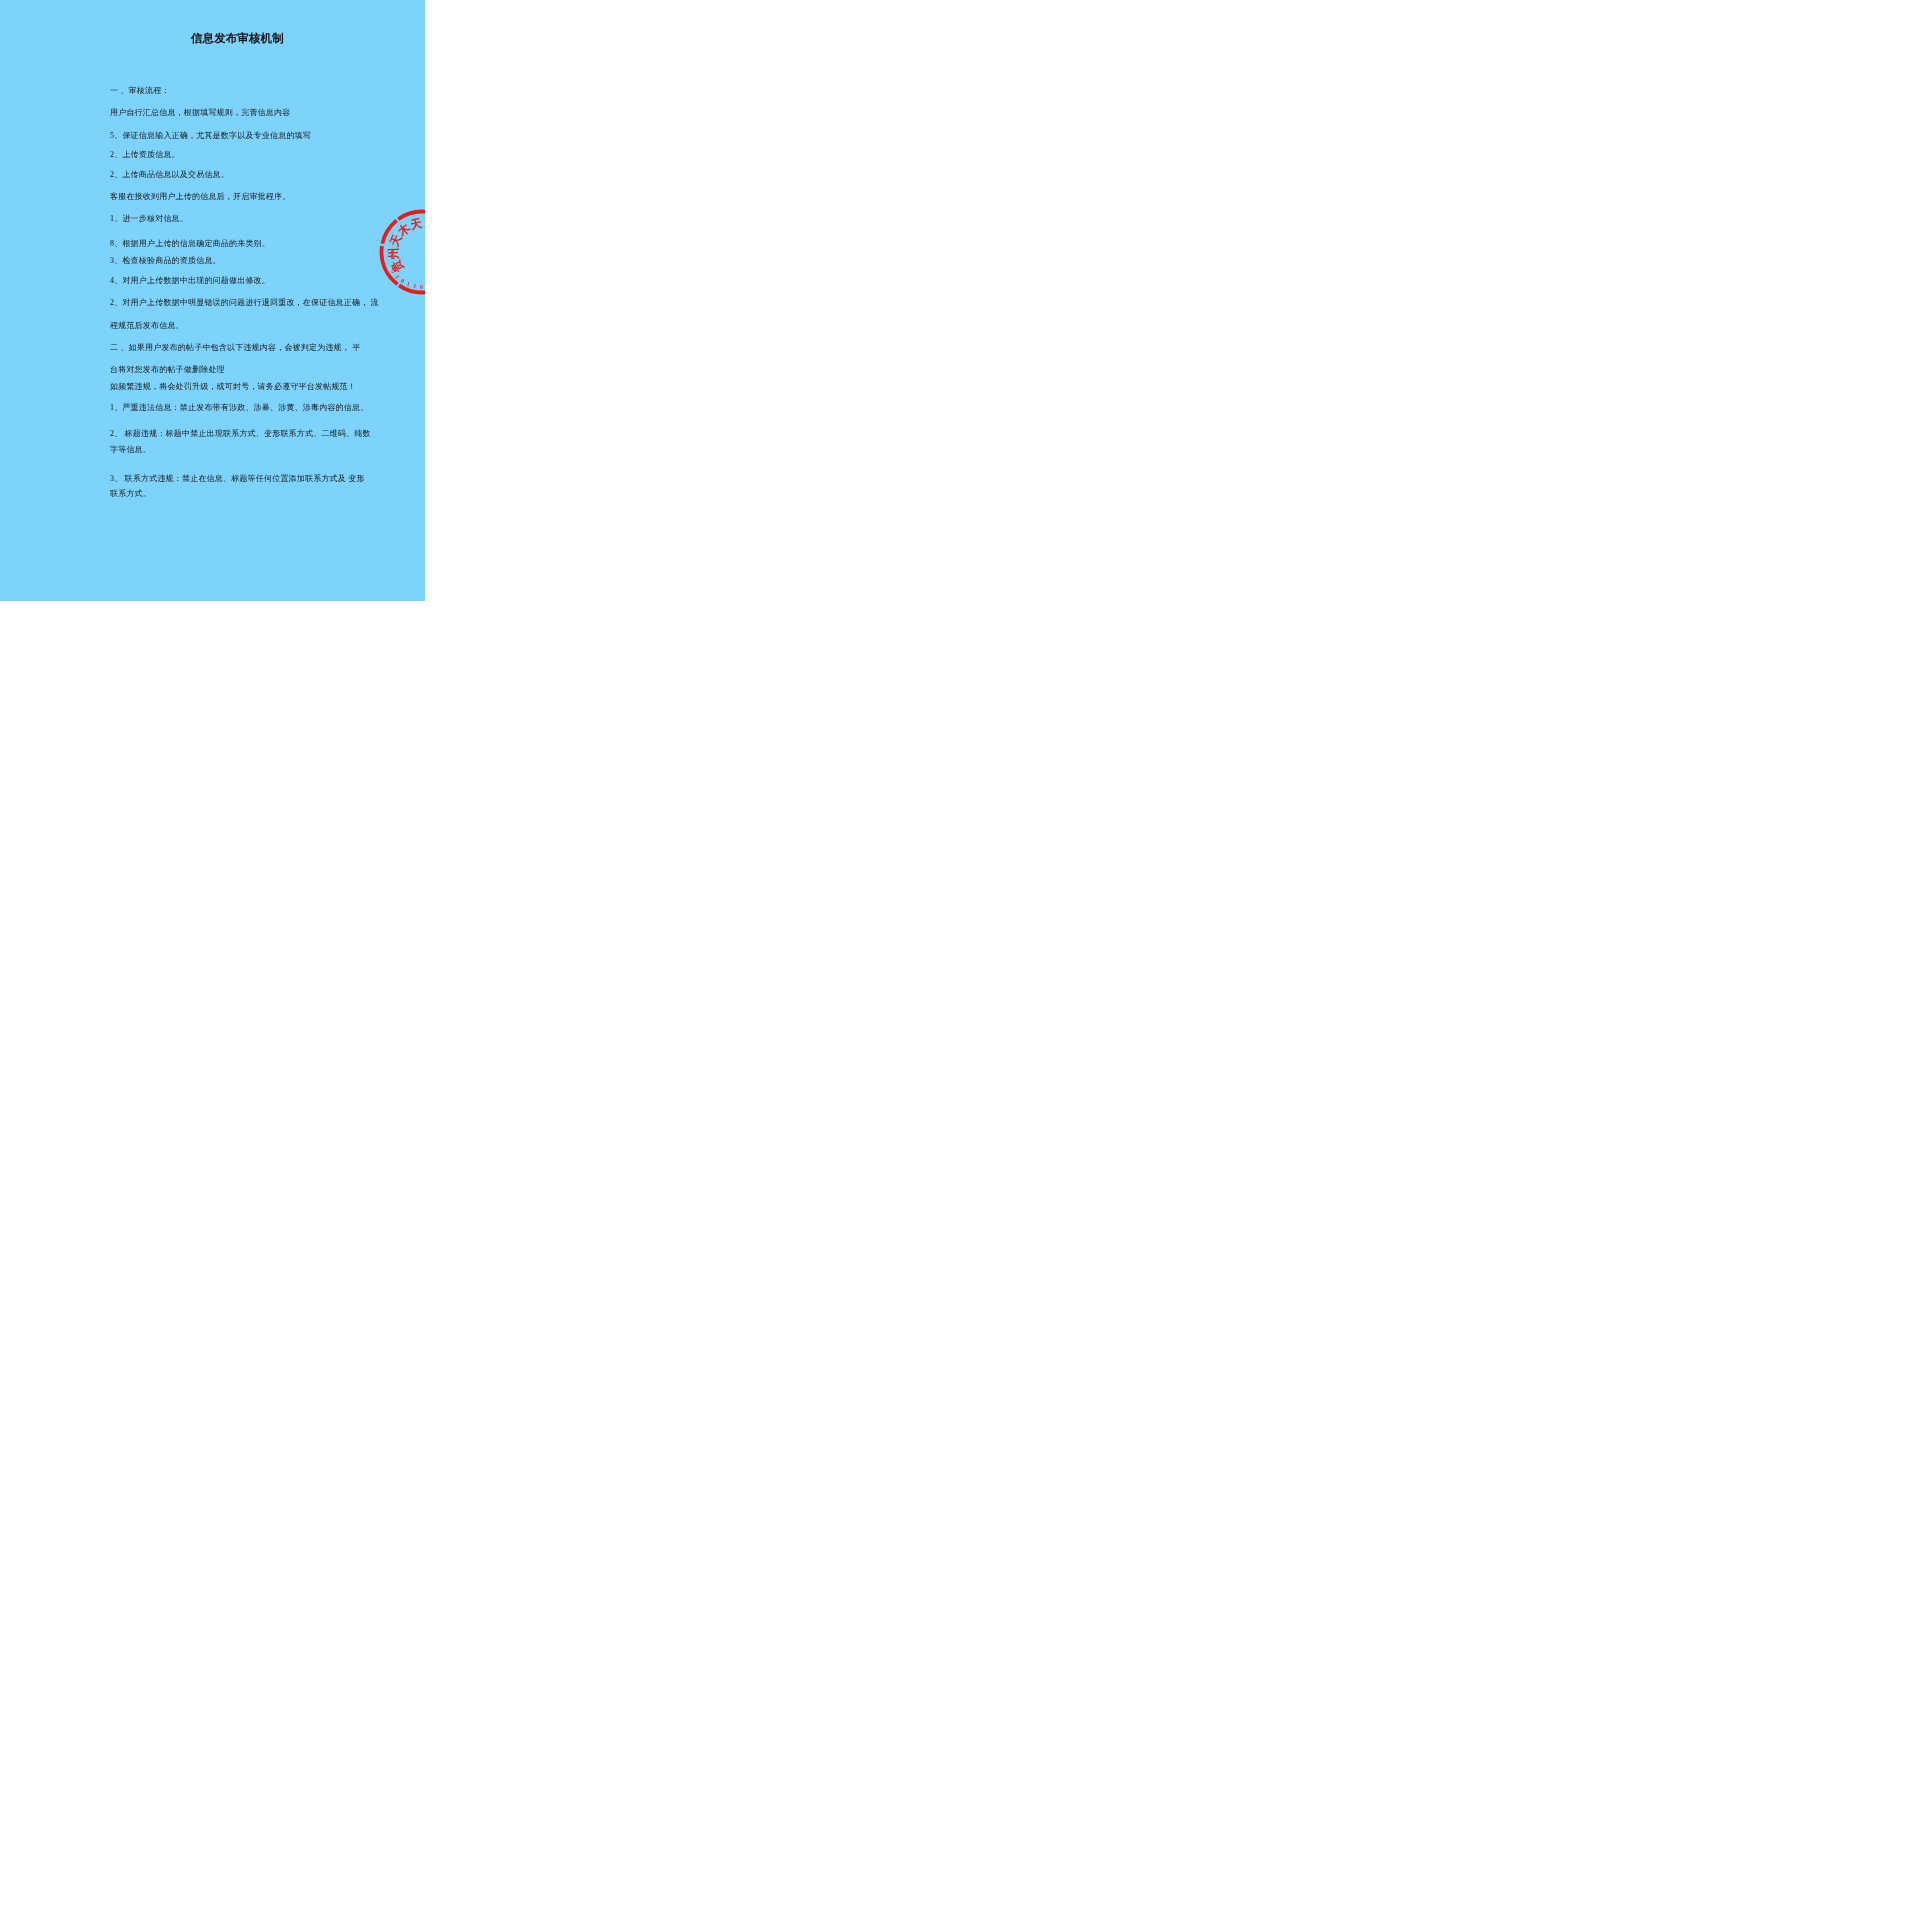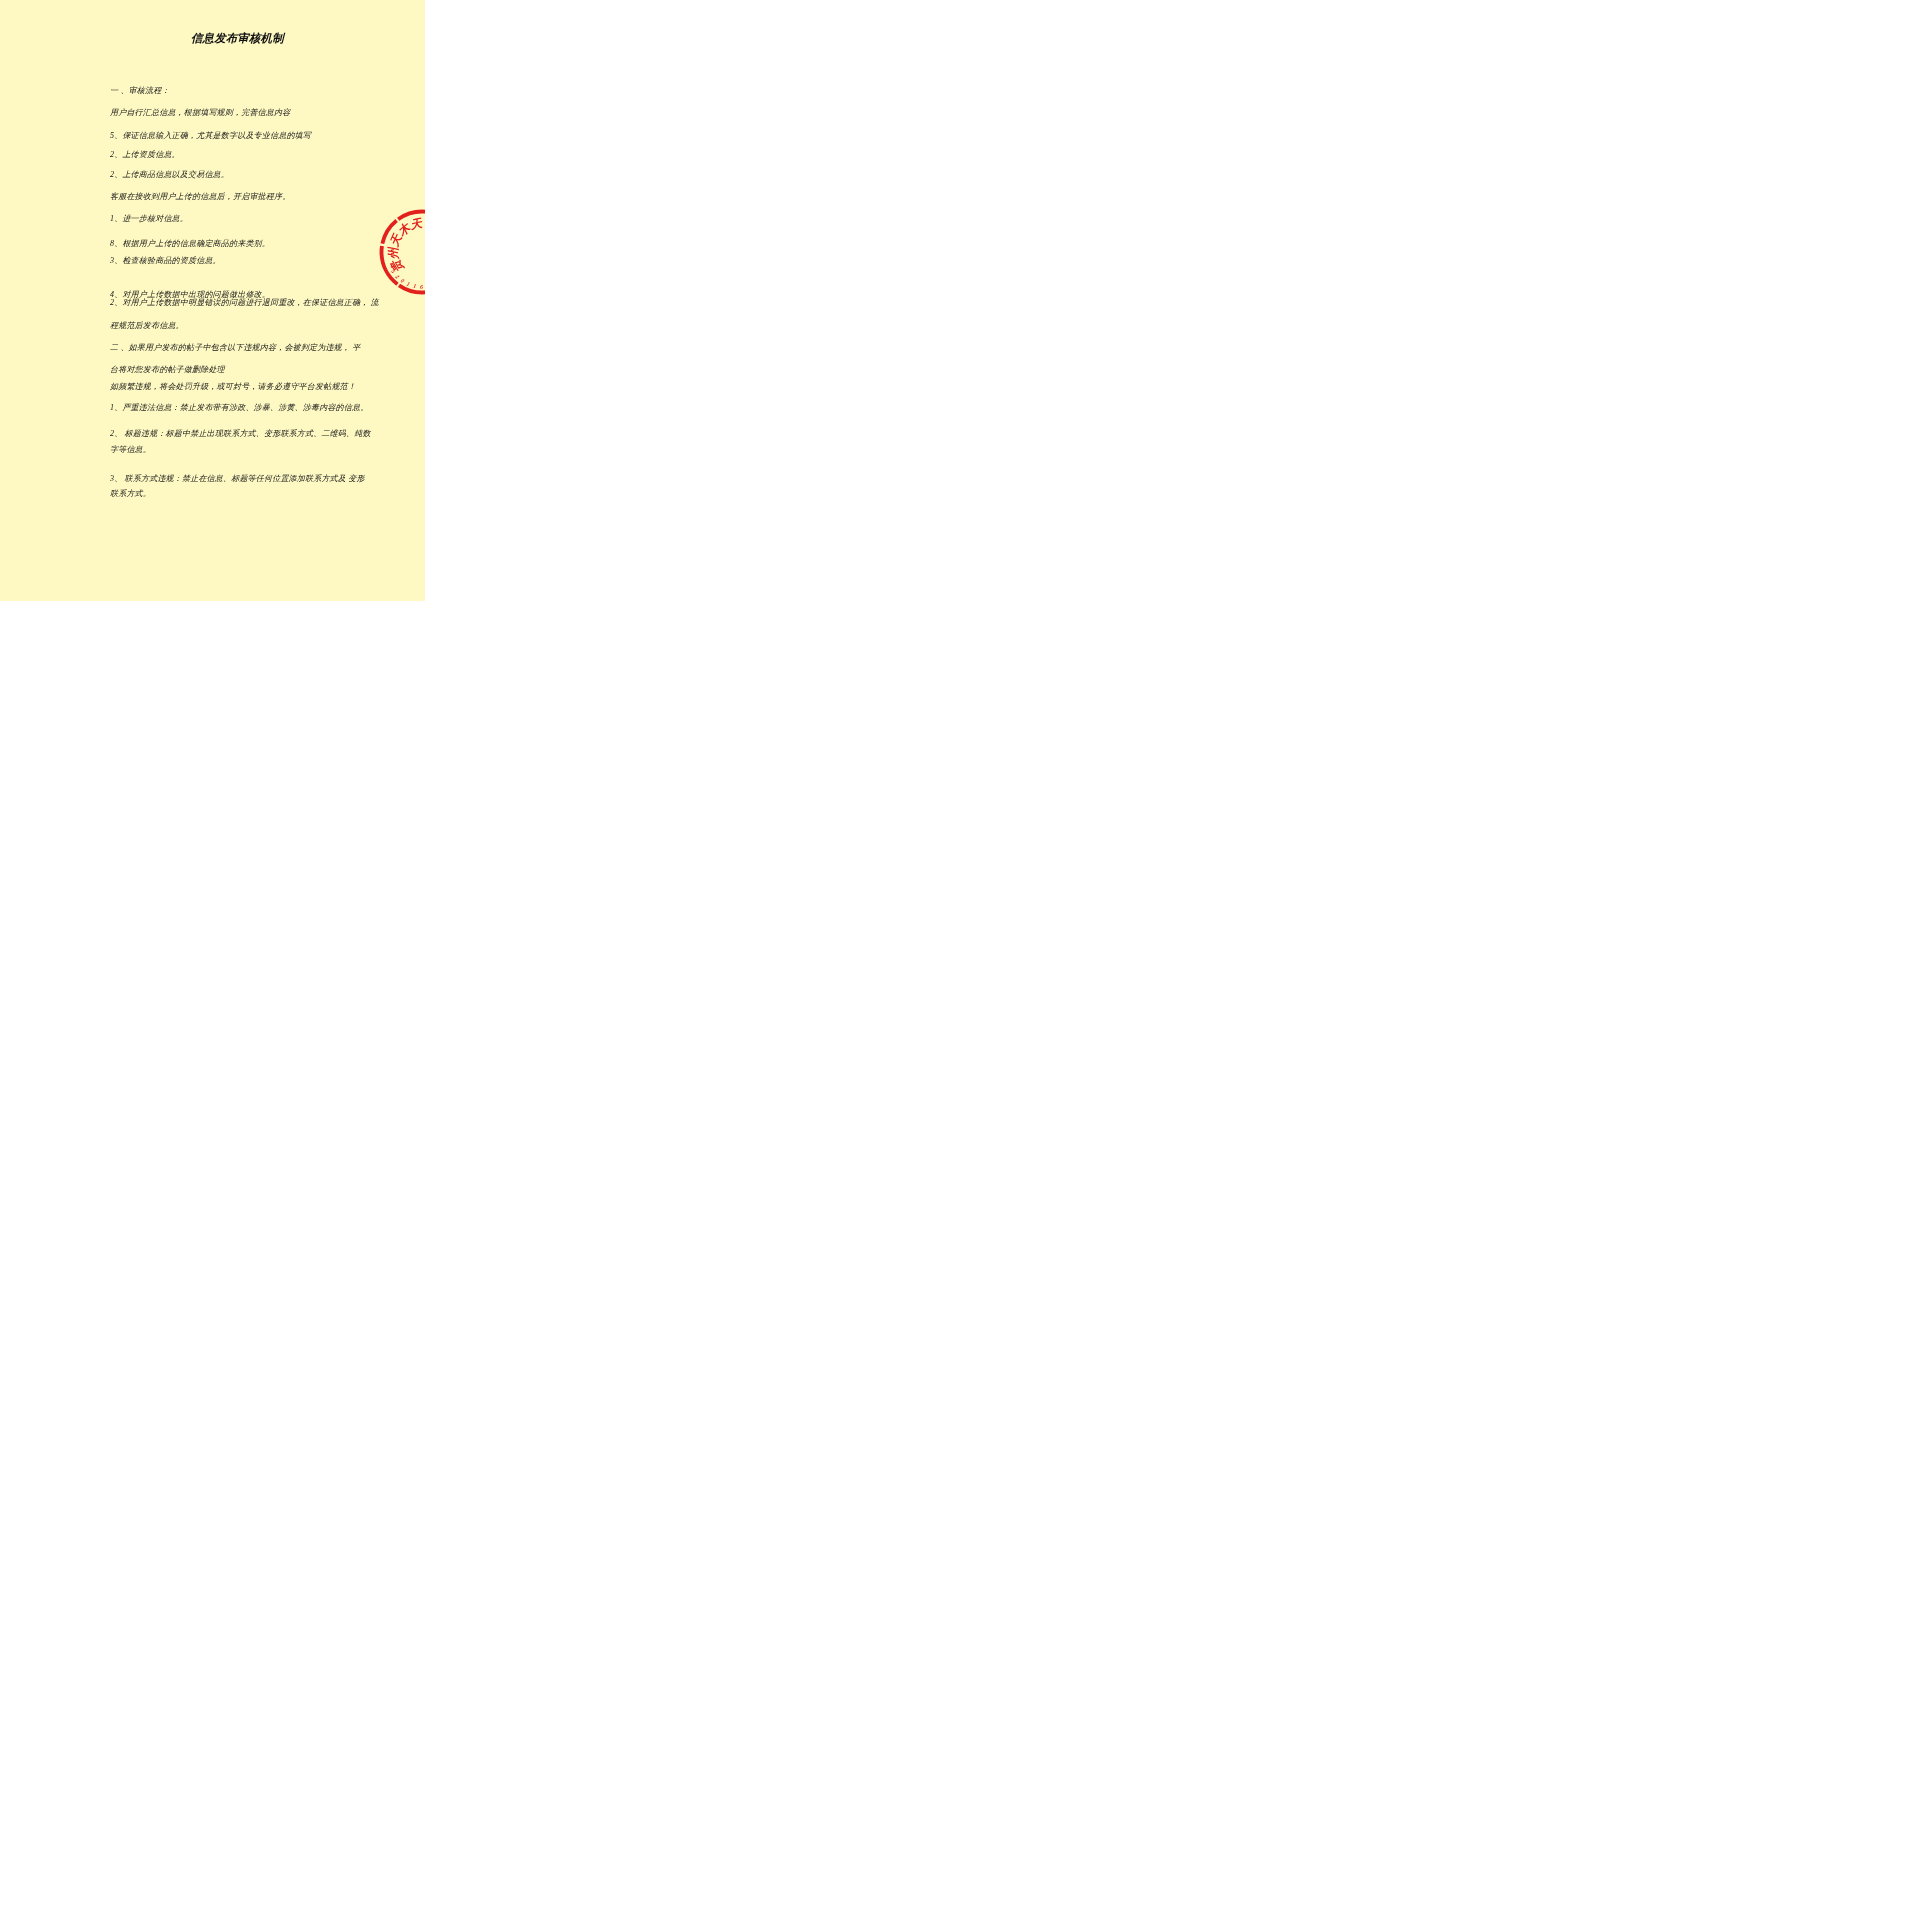--- a/index.html
+++ b/index.html
@@ -4,25 +4,24 @@
 <style>
   html, body {
     margin: 0;
     padding: 0;
     background: #ffffff;
   }
   .page {
     position: relative;
     width: 425px;
     height: 601px;
-    background: #fef9c3;
+    background: #7dd3fc;
     overflow: hidden;
     font-family: "Liberation Serif", "DejaVu Serif", serif;
     color: #161616;
-    font-style: italic;
   }
   .doc-title {
     position: absolute;
     left: 191px;
     top: 32px;
     margin: 0;
     font-size: 11.4px;
     line-height: 13px;
     font-weight: bold;
     letter-spacing: 0.2px;
@@ -62,21 +61,21 @@
 
   <p class="doc-line" style="top:77px">一 、审核流程：</p>
   <p class="doc-line" style="top:99px">用户自行汇总信息，根据填写规则，完善信息内容</p>
   <p class="doc-line" style="top:122px">5、保证信息输入正确，尤其是数字以及专业信息的填写</p>
   <p class="doc-line" style="top:141px">2、上传资质信息。</p>
   <p class="doc-line" style="top:161px">2、上传商品信息以及交易信息。</p>
   <p class="doc-line" style="top:183px">客服在接收到用户上传的信息后，开启审批程序。</p>
   <p class="doc-line" style="top:205px">1、进一步核对信息。</p>
   <p class="doc-line" style="top:230px">8、根据用户上传的信息确定商品的来类别。</p>
   <p class="doc-line" style="top:247px">3、检查核验商品的资质信息。</p>
-  <p class="doc-line" style="top:281px">4、对用户上传数据中出现的问题做出修改。</p>
+  <p class="doc-line" style="top:267px">4、对用户上传数据中出现的问题做出修改。</p>
   <p class="doc-line" style="top:289px">2、对用户上传数据中明显错误的问题进行退回重改，在保证信息正确， 流</p>
   <p class="doc-line" style="top:312px">程规范后发布信息。</p>
   <p class="doc-line" style="top:334px">二 、如果用户发布的帖子中包含以下违规内容，会被判定为违规， 平</p>
   <p class="doc-line" style="top:356px">台将对您发布的帖子做删除处理</p>
   <p class="doc-line" style="top:373px">如频繁违规，将会处罚升级，或可封号，请务必遵守平台发帖规范！</p>
   <p class="doc-line" style="top:394px">1、严重违法信息：禁止发布带有涉政、涉暴、涉黄、涉毒内容的信息。</p>
   <p class="doc-line" style="top:420px">2、 标题违规：标题中禁止出现联系方式、变形联系方式、二维码、纯数</p>
   <p class="doc-line" style="top:436px">字等信息。</p>
   <p class="doc-line" style="top:465px">3、 联系方式违规：禁止在信息、标题等任何位置添加联系方式及 变形</p>
   <p class="doc-line" style="top:480px">联系方式。</p>

